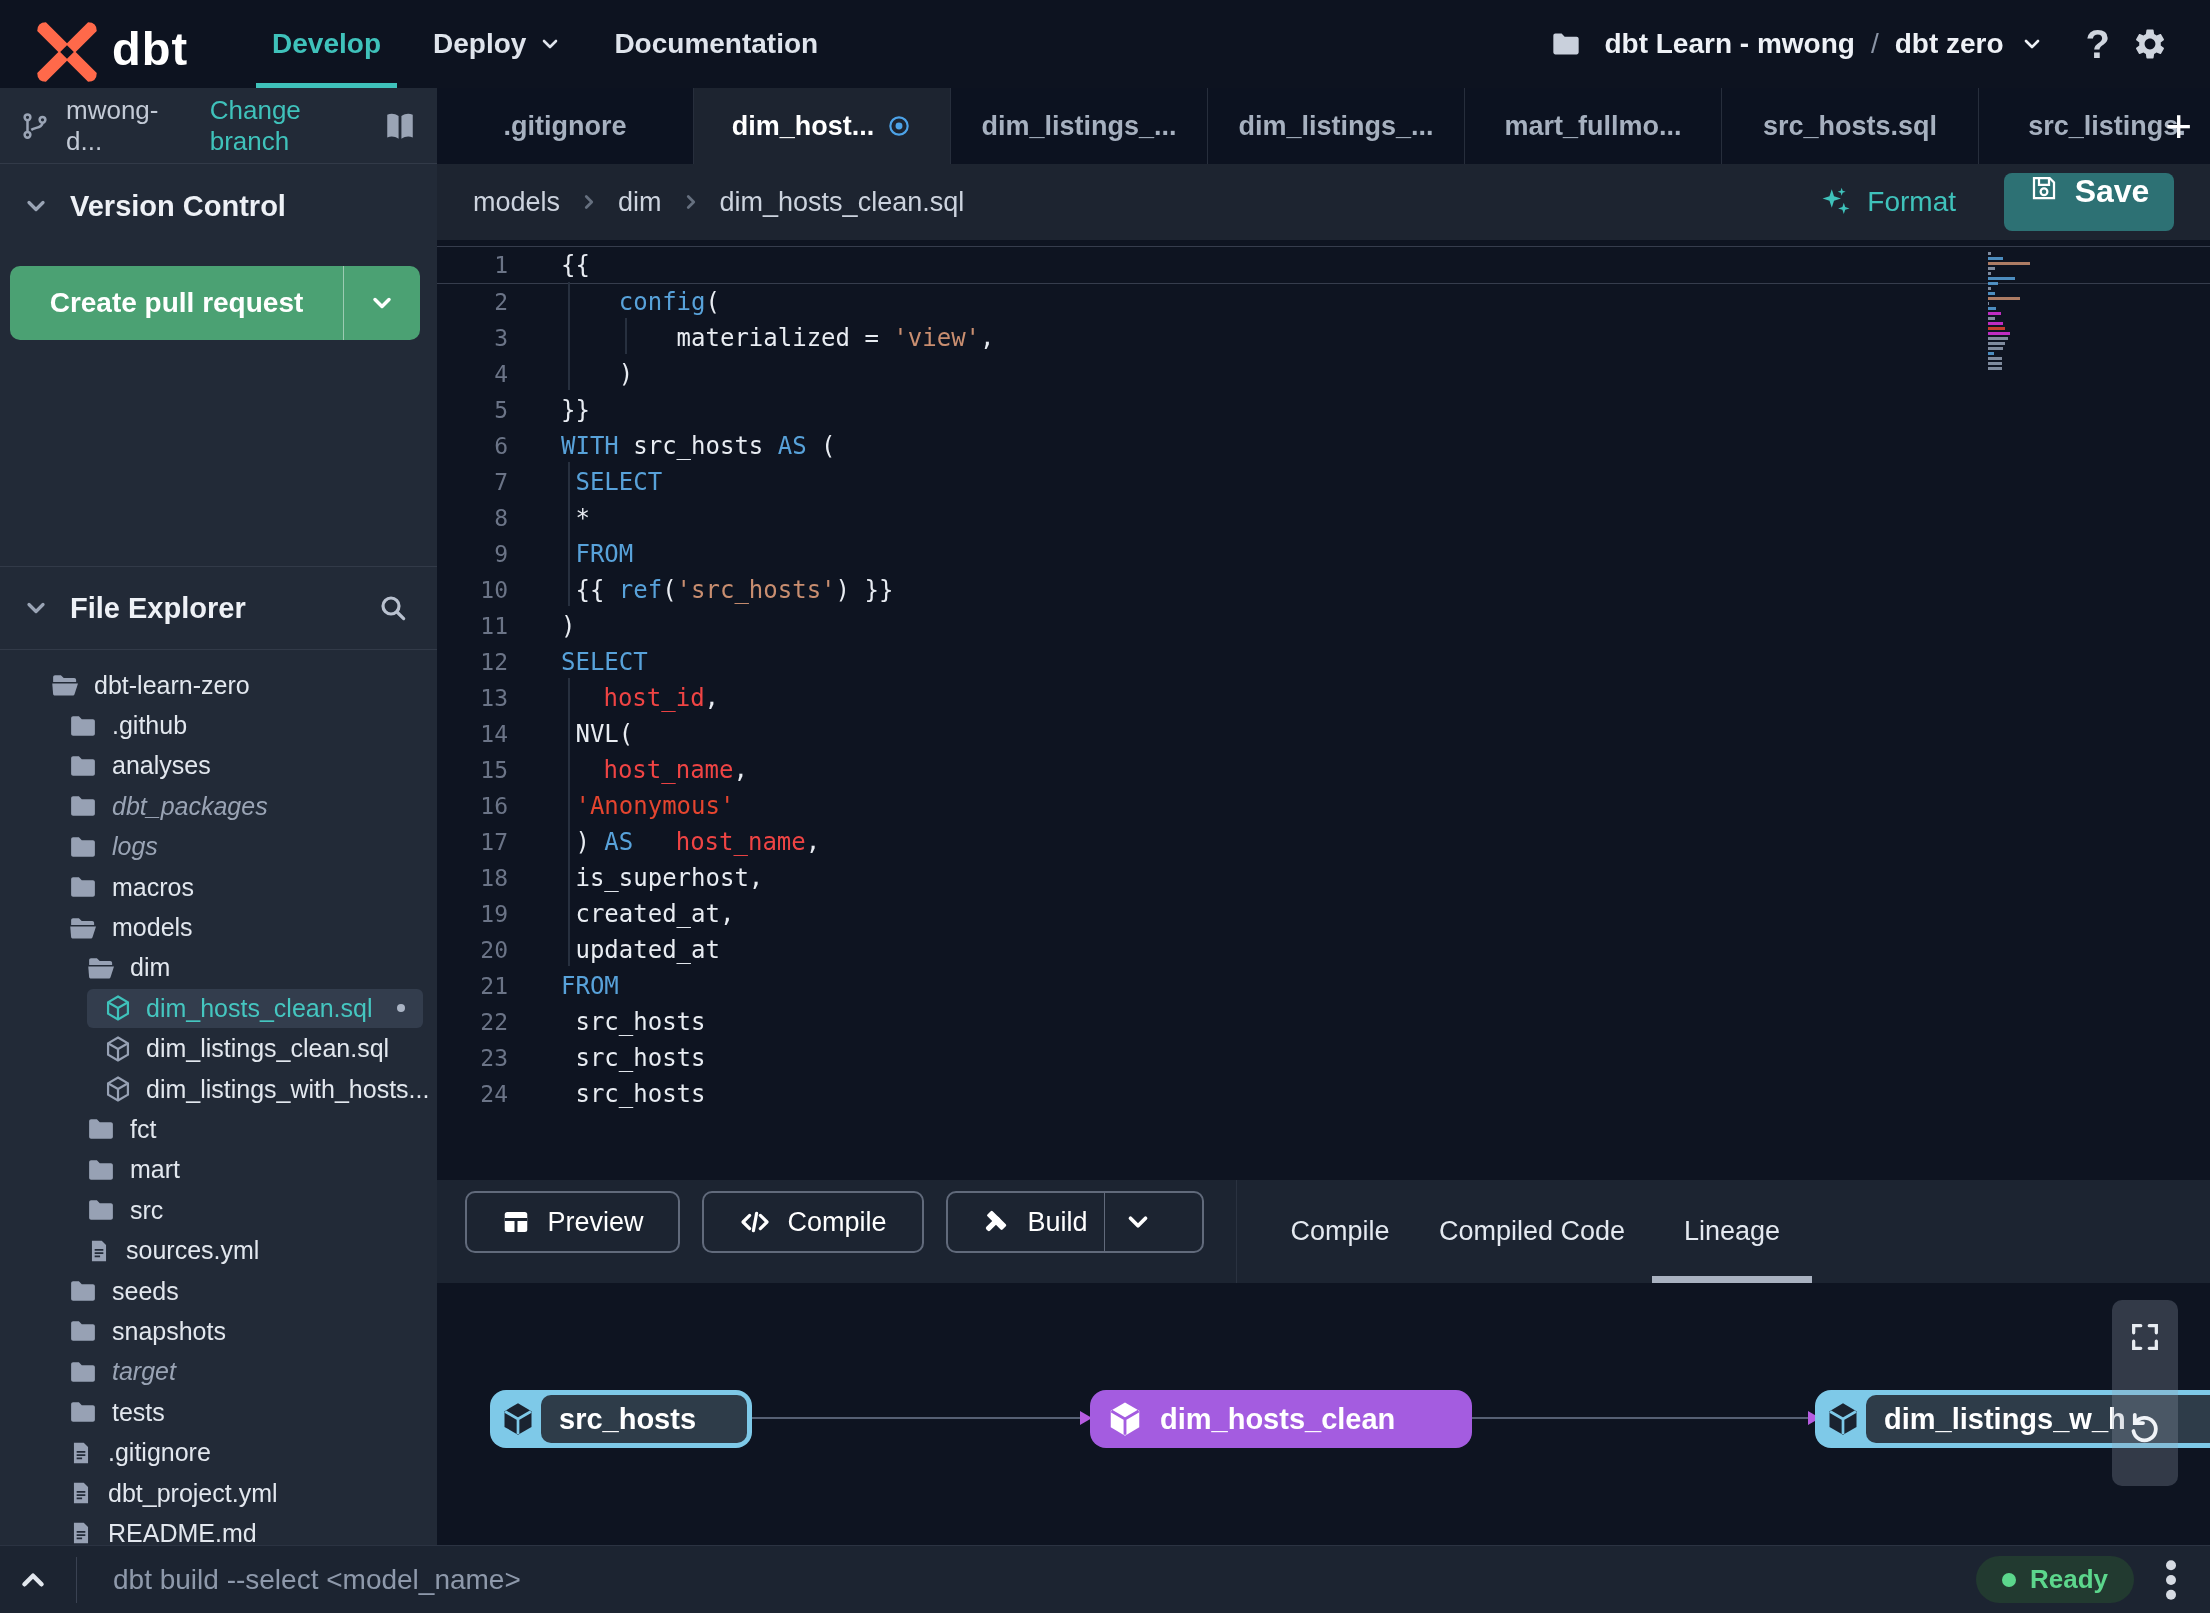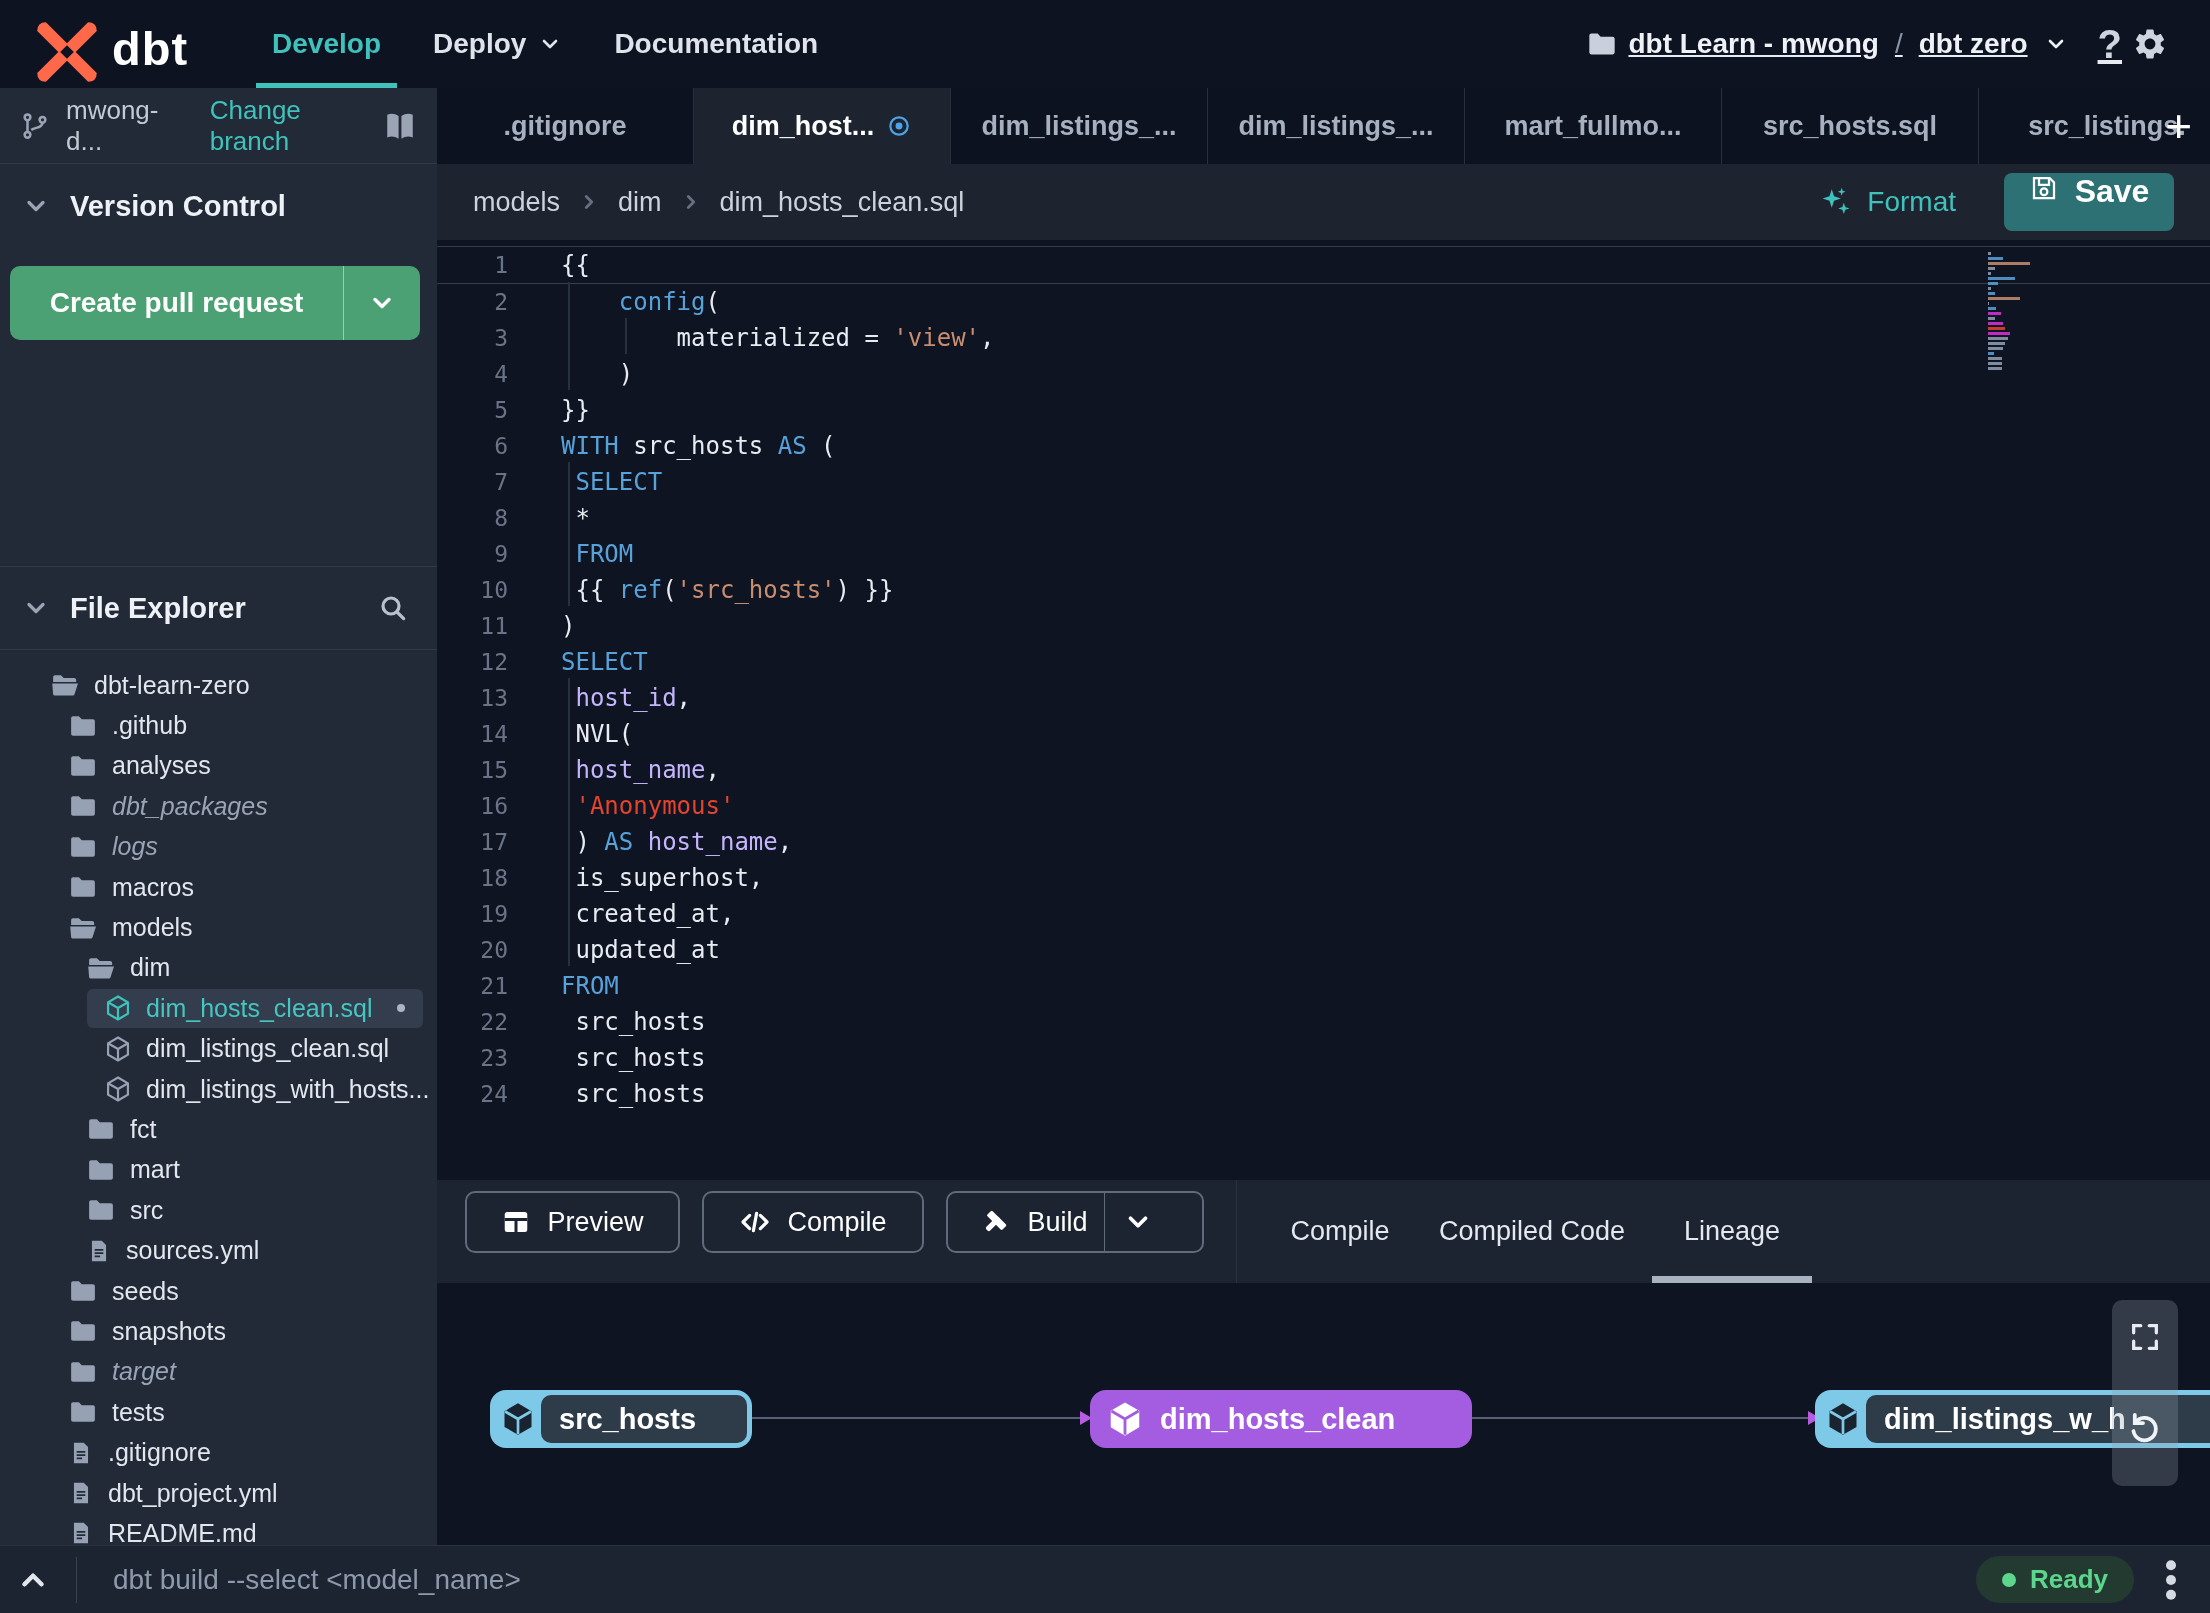--- a/index.html
+++ b/index.html
@@ -9,21 +9,21 @@
 
   
   .topnav{position:absolute;left:0;top:0;width:2210px;height:88px;display:flex;align-items:center;background:#0d1320;}
   .logo{display:flex;align-items:flex-start;gap:14px;padding-left:36px;margin-top:16px;}
   .logo-text{font-size:47px;font-weight:700;color:#fff;letter-spacing:1px;}
   .nav-items{display:flex;margin-left:58px;height:88px;}
   .nav-item{position:relative;display:flex;align-items:center;gap:12px;height:88px;padding:0 26px;
             font-size:28px;font-weight:600;color:#dfe4ec;cursor:default;}
   .nav-item.active{color:#3fc2bb;}
   .nav-item.active::after{content:'';position:absolute;left:10px;right:10px;bottom:0;height:5px;background:#3fc2bb;}
-  .nav-right{margin-left:auto;display:flex;align-items:center;gap:10px;padding-right:42px;text-decoration:underline;}
+  .nav-right{margin-left:auto;display:flex;align-items:center;gap:22px;padding-right:42px;}
   .proj{display:flex;align-items:center;gap:16px;font-size:28px;font-weight:600;color:#eef1f6;}
   .proj .sep{color:#8a94a5;font-weight:400;}
   .help-q{font-size:40px;font-weight:700;color:#cfd5de;margin-left:20px;}
 
   
   .sidebar{position:absolute;left:0;top:88px;width:437px;height:1457px;background:#222a37;
            border-right:1px solid #323a48;overflow:hidden;}
   .branch-bar{position:absolute;left:0;top:0;width:100%;height:76px;display:flex;align-items:center;
               gap:16px;padding:0 20px;box-sizing:border-box;border-bottom:1px solid #323a48;}
   .branch-name{font-size:26px;color:#c3cad6;}
@@ -67,21 +67,21 @@
   .save-btn{width:170px;height:58px;border-radius:8px;background:#2d7174;color:#fff;font-size:32px;font-weight:600;
             display:flex;align-items:flex-start;justify-content:center;gap:16px;}
 
   .editor{position:absolute;left:0;top:152px;width:100%;height:940px;background:#0e1421;
           font-family:"DejaVu Sans Mono",monospace;}
   .code{position:absolute;left:0;top:6px;right:0;}
   .cl{display:flex;height:36px;line-height:36px;font-size:24px;}
   .cl.cur{border-top:1px solid rgba(120,130,150,.38);border-bottom:1px solid rgba(120,130,150,.38);}
   .ln{width:71px;flex:none;text-align:right;color:#6b7487;font-size:23px;}
   .ct{white-space:pre;padding-left:53px;}
-  .tk-p{color:#e8ecf2;} .tk-kw{color:#58a2da;margin-top:15px;} .tk-str{color:#c98e70;} .tk-red{color:#e5452f;} .tk-id{color:#c4b5fd;}
+  .tk-p{color:#e8ecf2;} .tk-kw{color:#58a2da;margin-top:15px;} .tk-str{color:#c98e70;} .tk-red{color:#e5452f;} .tk-id{color:#ef4444;margin-left:28px;}
   .g{position:absolute;width:2px;background:#27303f;}
   .minimap{position:absolute;left:1551px;top:10px;width:56px;}
 
   .actionbar{position:absolute;left:0;top:1092px;width:100%;height:103px;background:#1c2431;}
   .ab-btn{position:absolute;top:11px;height:62px;box-sizing:border-box;border:2px solid rgba(120,130,148,.75);
           border-radius:10px;display:flex;align-items:center;justify-content:center;gap:16px;color:#fff;font-size:27px;}
   .ab-divider{position:absolute;left:799px;top:0;bottom:0;width:1px;background:#2a3240;}
   .ab-tab{position:absolute;top:0;height:100%;display:flex;align-items:center;justify-content:center;
           font-size:27px;color:#e4e9f0;}
   .ab-tab.active::after{content:'';position:absolute;left:0;right:0;bottom:0;height:7px;background:#a9b2c1;}

